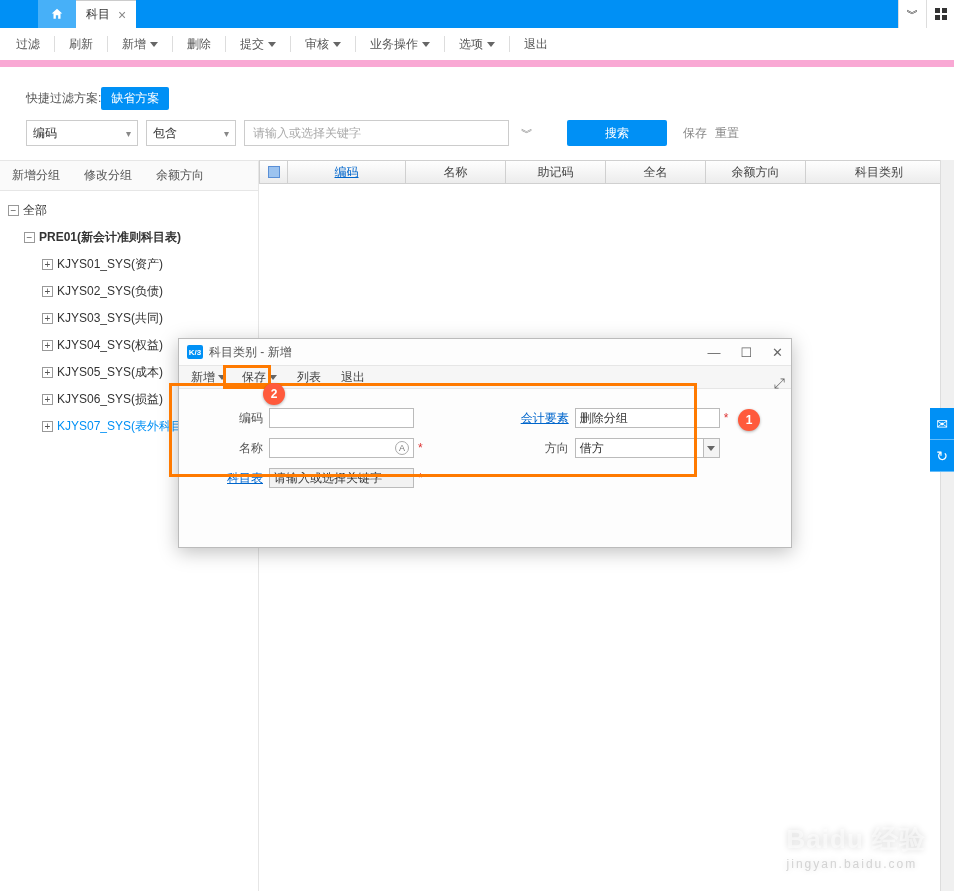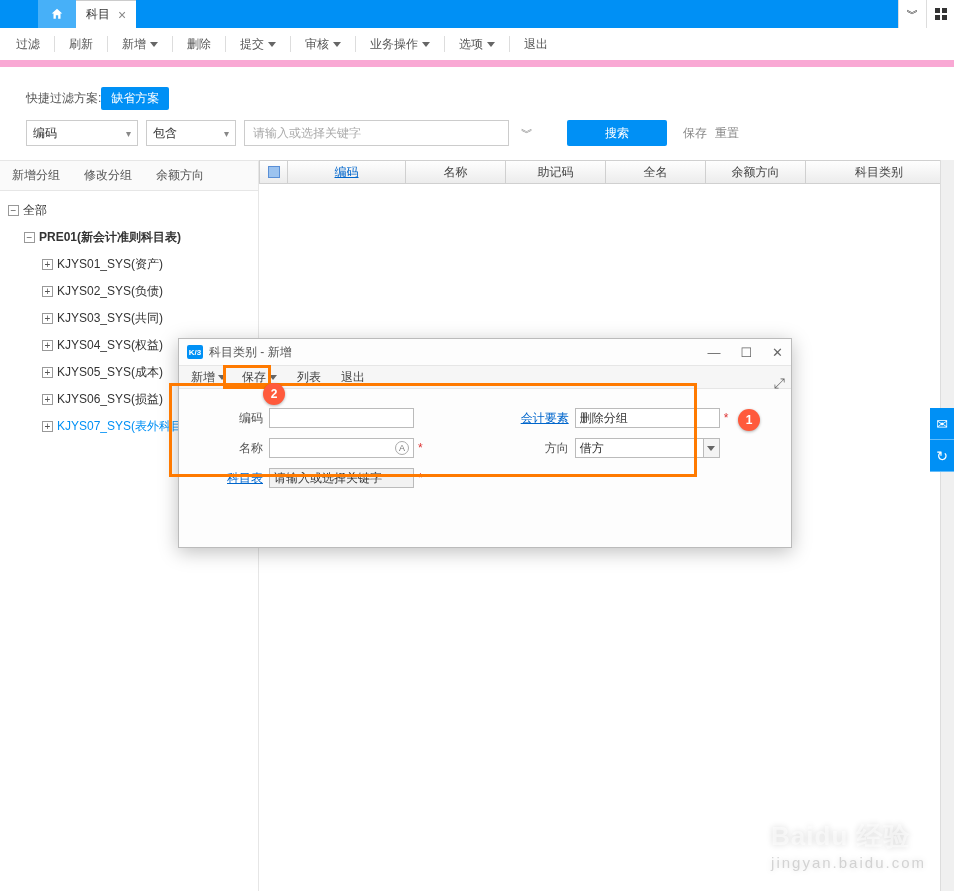--- a/index.html
+++ b/index.html
@@ -82,21 +82,21 @@
   
   .highlight-box { position:absolute; border:3px solid #ff7a00; pointer-events:none; }
   .badge { position:absolute; width:22px;height:22px;border-radius:50%; background:#ff5a3c; color:#fff; font-weight:bold; display:flex;align-items:center;justify-content:center; box-shadow:0 1px 3px rgba(0,0,0,.3); font-size:12px; }
 
   
   .floaters { position:absolute; right:0; top:408px; display:flex; flex-direction:column; }
   .floaters div { width:24px; height:32px; background:#0090f5; color:#fff; display:flex;align-items:center;justify-content:center; border-bottom:1px solid rgba(255,255,255,.4); font-size:14px; }
 
   
   .watermark { position:absolute; right:28px; bottom:20px; color:rgba(255,255,255,.52); font-size:26px; font-weight:bold; text-shadow:0 0 6px rgba(0,0,0,.15); letter-spacing:1px; pointer-events:none; text-align:left; }
-  .watermark .sub { font-size:15px; font-weight:normal; letter-spacing:2px; display:block; color:rgba(180,180,180,.55); }
+  .watermark .sub { font-size:12px; font-weight:normal; letter-spacing:2px; display:block; color:rgba(180,180,180,.55); }
 </style>
 </head>
 <body>
 
 <div class="tabbar">
   <div class="spacer"></div>
   <div class="tab-home">
     <svg width="14" height="14" viewBox="0 0 24 24" fill="#fff">
         <path d="M12 3l9 8h-3v9h-4v-6H10v6H6v-9H3z"></path>
       </svg>

